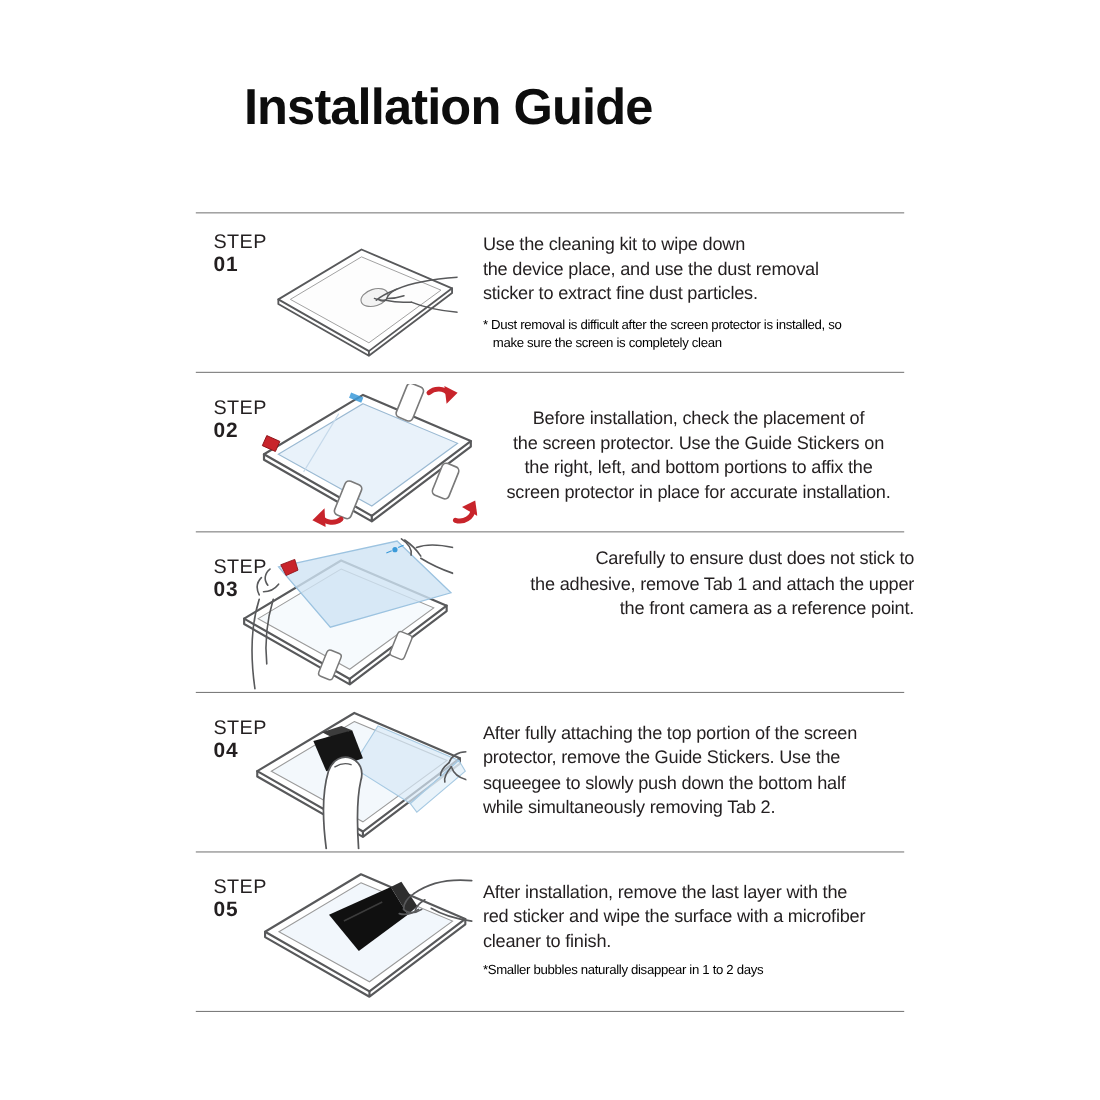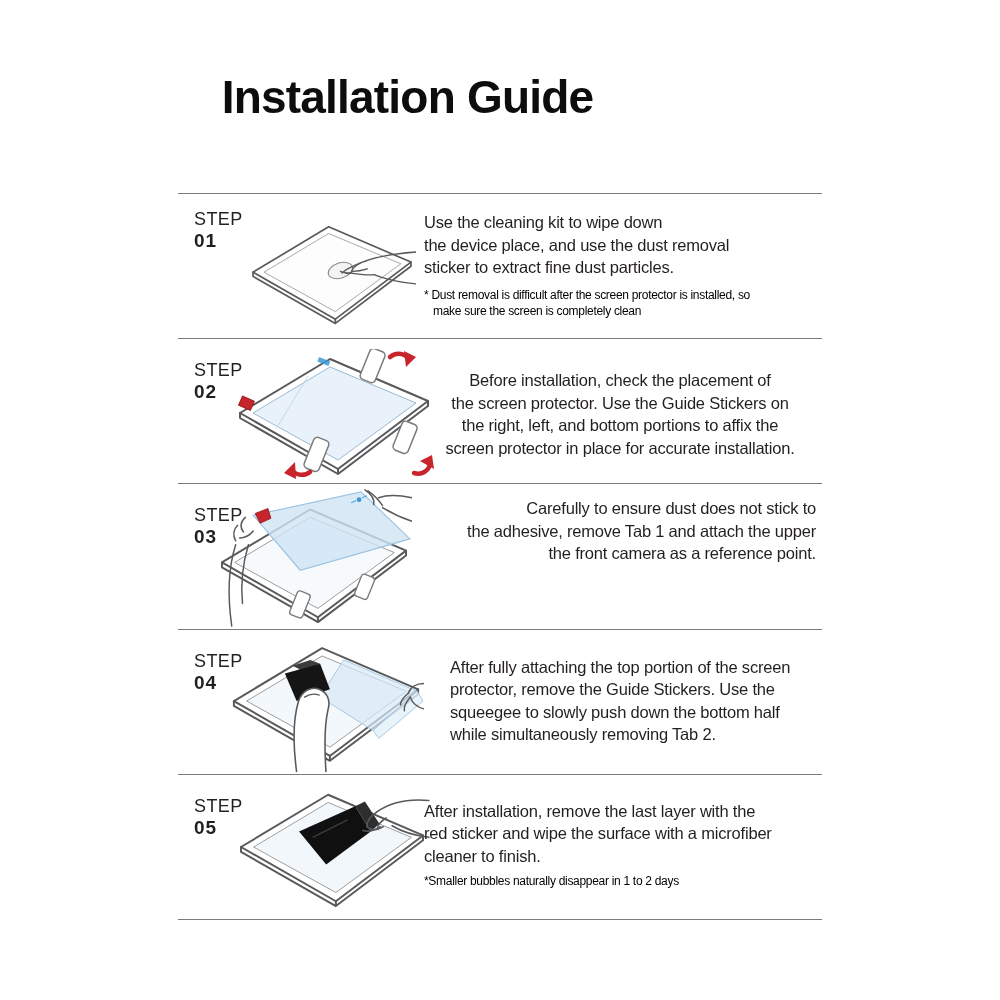--- a/index.html
+++ b/index.html
@@ -25,25 +25,25 @@
   .r1 .step-label{top:15px;}
   .step-word{font-size:18px;letter-spacing:0.4px;display:block;}
   .step-num{font-size:19px;font-weight:bold;letter-spacing:1px;display:block;}
   .illo{position:absolute;}
   .illo svg{display:block;}
   .r1 .illo{left:70px;top:26px;}
   .r2 .illo{left:56px;top:10px;}
   .r3 .illo{left:38px;top:2px;}
   .r4 .illo{left:50px;top:6px;}
   .r5 .illo{left:56px;top:12px;}
-  .step-text{position:absolute;left:246px;top:0;width:392px;}
+  .step-text{position:absolute;left:261px;top:0;width:392px;}
   .r1 .step-text{padding-top:17px;}
   .r2 .step-text{padding-top:30px;text-align:center;}
   .r3 .step-text{padding-top:13px;text-align:right;}
-  .r4 .step-text{padding-top:26px;margin-left:26px;}
+  .r4 .step-text{padding-top:26px;}
   .r5 .step-text{padding-top:25px;}
   .main-line{
     font-size:16.5px;line-height:22.5px;letter-spacing:-0.2px;
     white-space:nowrap;color:#231f20;
   }
   .note{margin-top:8px;}
   .r3 .note{margin-top:10px;}
   .r5 .note{margin-top:6px;}
   .note-line{
     font-size:12px;line-height:16px;letter-spacing:-0.3px;

